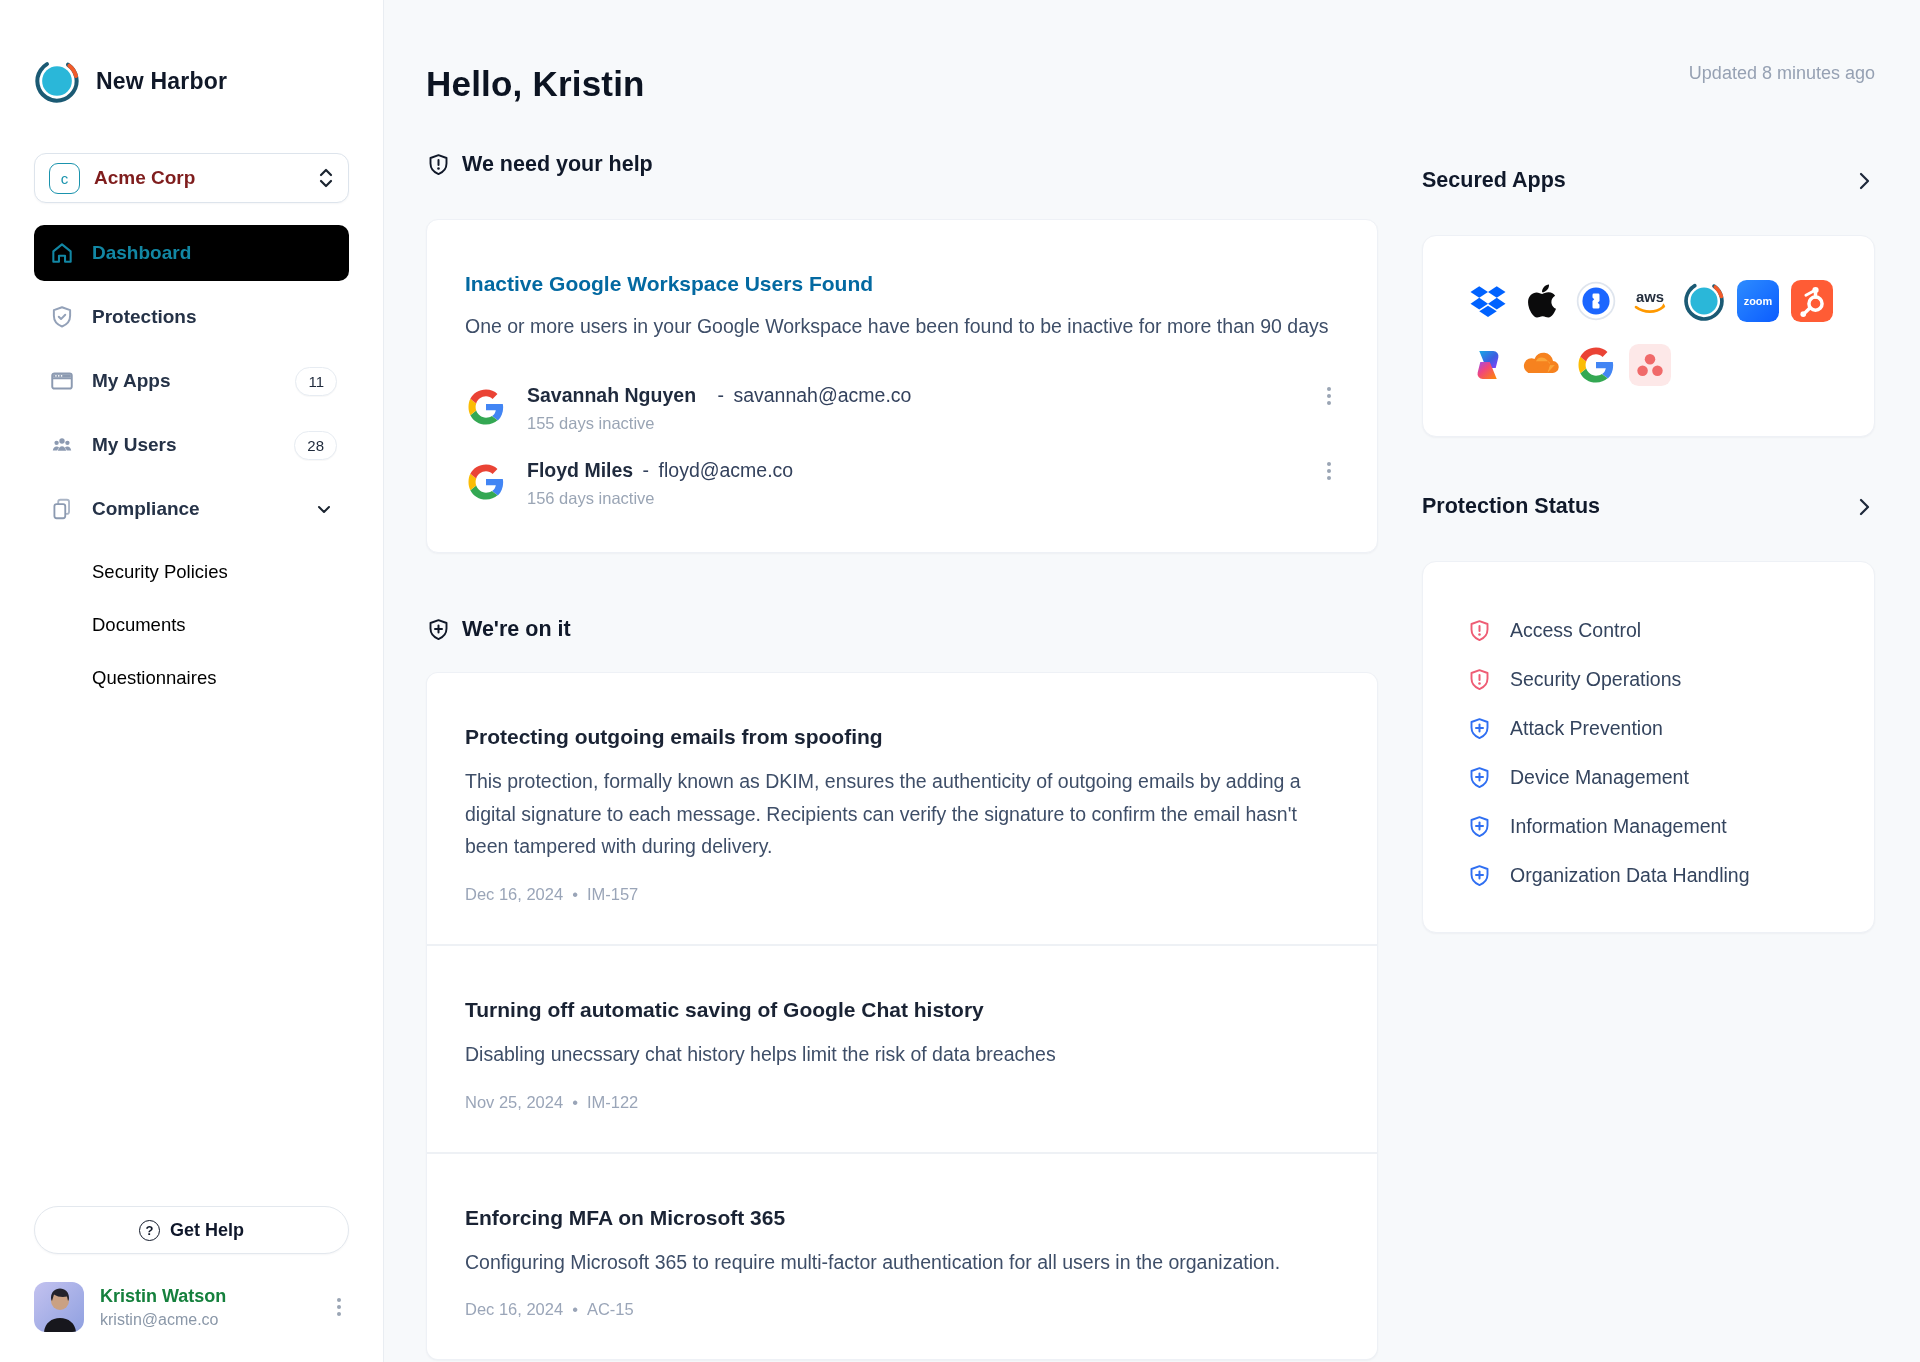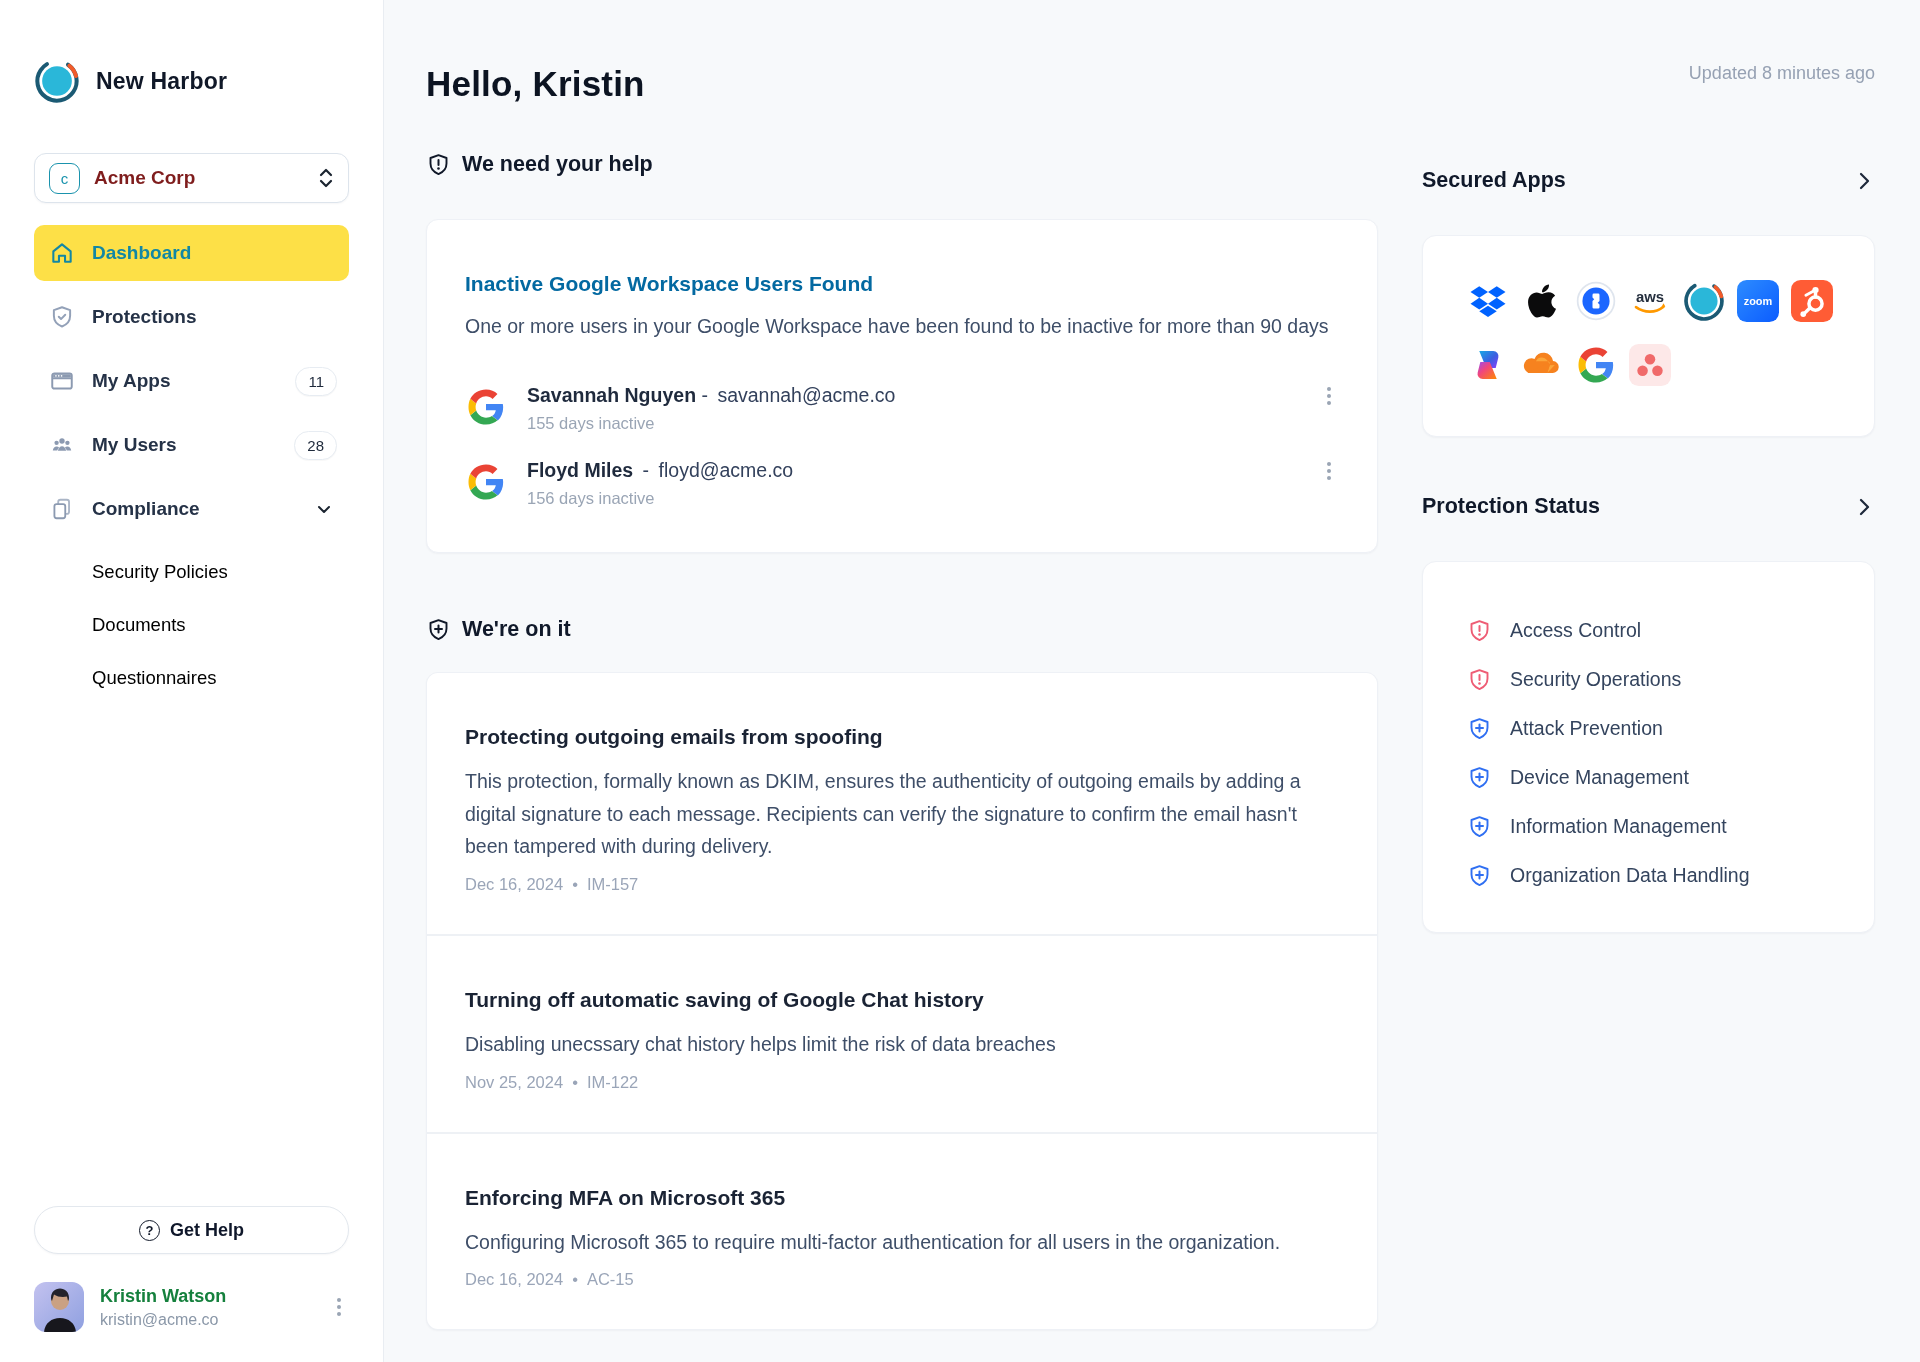--- a/index.html
+++ b/index.html
@@ -32,21 +32,21 @@
     color:#1a93ad; font-size:15px; display:flex; align-items:center; justify-content:center;
   }
   .org-name { font-size:19px; font-weight:700; color:#7f1d1d; flex:1; }
 
   .nav { margin-top:22px; display:flex; flex-direction:column; gap:8px; }
   .nav-item {
     height:56px; border-radius:10px; display:flex; align-items:center; gap:17px;
     padding:0 12px 0 15px; cursor:pointer; color:#253247;
   }
   .nav-item .nav-label { font-size:19px; font-weight:600; }
-  .nav-item.active { background:#fde047; color:#1287a4;text-align:center; }
+  .nav-item.active { background:#000000; color:#1287a4;text-align:center; }
   .nav-item.active .nav-label { color:#1287a4; }
   .nav-icon { width:26px; height:26px; flex:none; display:flex; }
   .nav-badge {
     margin-left:auto; min-width:41px; height:29px; padding:0 12px;
     border:1px solid #e7ecf2; border-radius:15px; background:#fff;
     display:flex; align-items:center; justify-content:center;
     font-size:15px; color:#1e293b; box-shadow:0 1px 1px rgba(16,24,40,.03);
   }
   .nav-caret { margin-left:auto; margin-right:4px; display:flex; }
   .subnav { display:flex; flex-direction:column; }
@@ -112,21 +112,21 @@
   .gw-meta { font-size:16.5px; color:#9aa5b5; }
   .gw-kebab { margin-left:auto; margin-top:10px; }
 
   .section-2 { margin-top:64px; }
   .onit-stack { margin-top:30px; border-radius:12px; overflow:hidden;
     box-shadow:0 1px 2px rgba(16,24,40,.04); border:1px solid #eef1f6; background:#eef1f5;
     display:flex; flex-direction:column; gap:2px; }
   .onit-item { background:#fff; padding:52px 38px 40px 38px; }
   .oi-title { font-size:21px; font-weight:600; color:#1a2334; }
   .oi-desc { margin-top:16px; font-size:19.5px; line-height:1.67; color:#3e4e68; max-width:900px; }
-  .oi-meta { margin-top:12px; font-size:16.5px; color:#9aa5b8; display:flex; gap:9px; align-items:center; }
+  .oi-meta { margin-top:22px; font-size:16.5px; color:#9aa5b8; display:flex; gap:9px; align-items:center; }
 
   .apps-card { margin-top:42px; padding:44px 0 0 44px; height:202px; border-radius:14px; }
   .apps-row { display:flex; gap:12px; margin-bottom:22px; }
   .app-tile { width:42px; height:42px; display:flex; cursor:pointer; }
 
   .ps-head { margin-top:57px; }
   .ps-card { margin-top:42px; padding:56px 0 0 44px; height:372px; border-radius:14px; }
   .ps-list { display:flex; flex-direction:column; gap:24px; }
   .ps-item { display:flex; align-items:center; gap:18px; cursor:pointer; }
   .ps-icon { width:25px; height:25px; display:flex; }
@@ -286,21 +286,21 @@
       <div class="hc-title">Inactive Google Workspace Users Found</div>
       <div class="hc-desc">One or more users in your Google Workspace have been found to be inactive for more than 90 days</div>
       <div class="user-list">
 
         <div class="gw-row">
           <svg class="gw-logo" viewBox="0 0 48 48">
               <use href="#google-g"></use>
             </svg>
           <span class="gw-texts">
             <span class="gw-nameline">
-              <span class="gw-name" style="margin-right: 0;">Savannah Nguyen</span>
+              <span class="gw-name" style="margin-right: 16px;">Savannah Nguyen</span>
               <span style="margin-right: 4px;">-</span>
               <span style="margin-right: 4px;">savannah@acme.co</span>
             </span>
             <span class="gw-meta">155 days inactive</span>
           </span>
           <span class="kebab gw-kebab">
               <span class="kebab-dots"></span>
             </span>
         </div>
 

